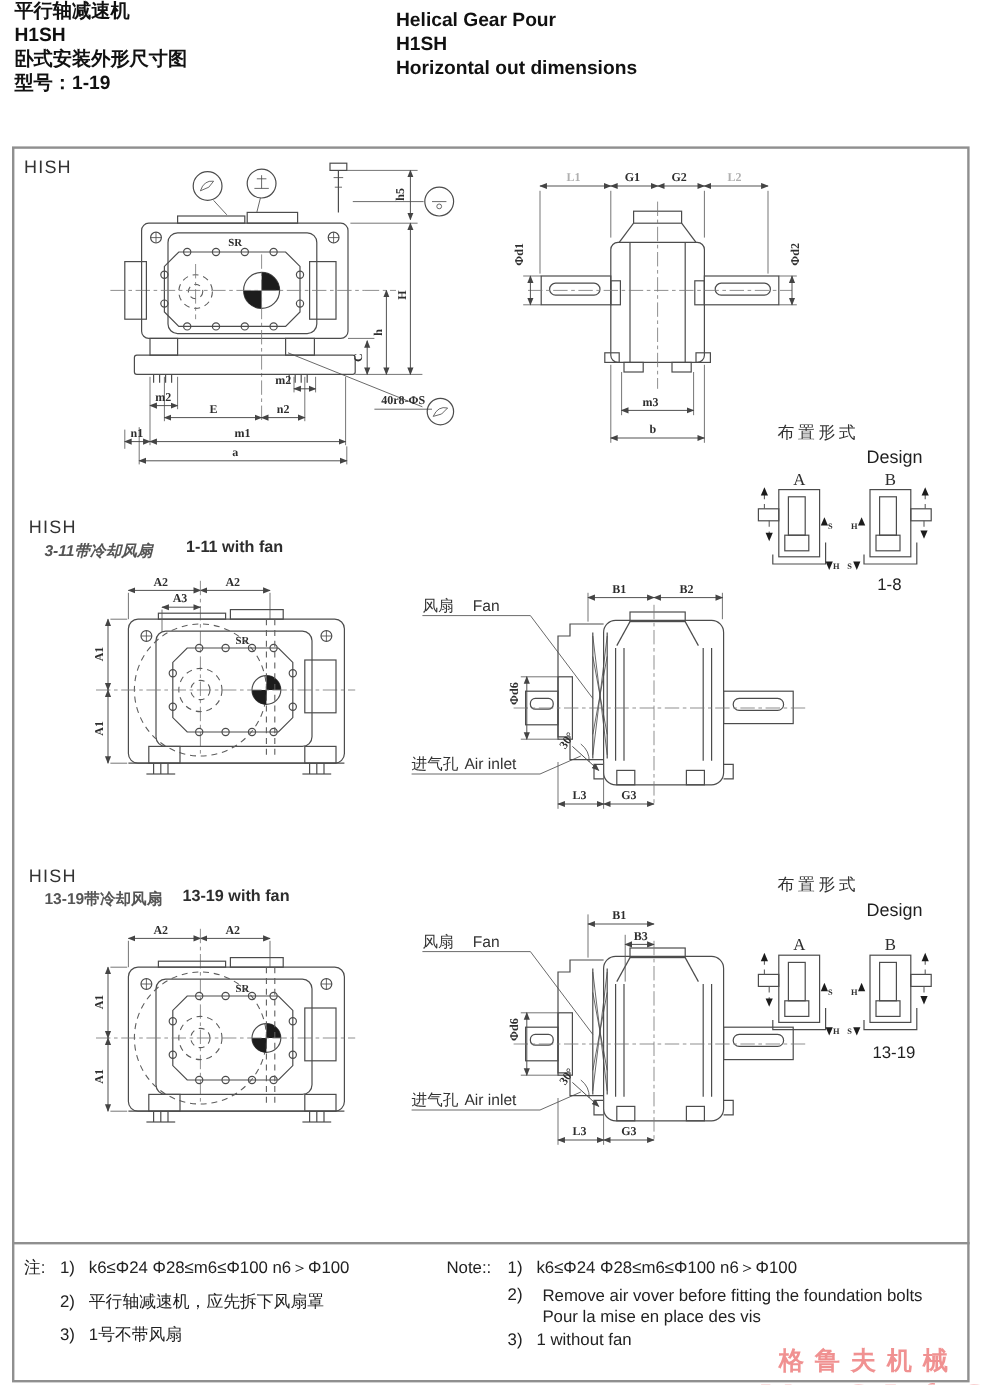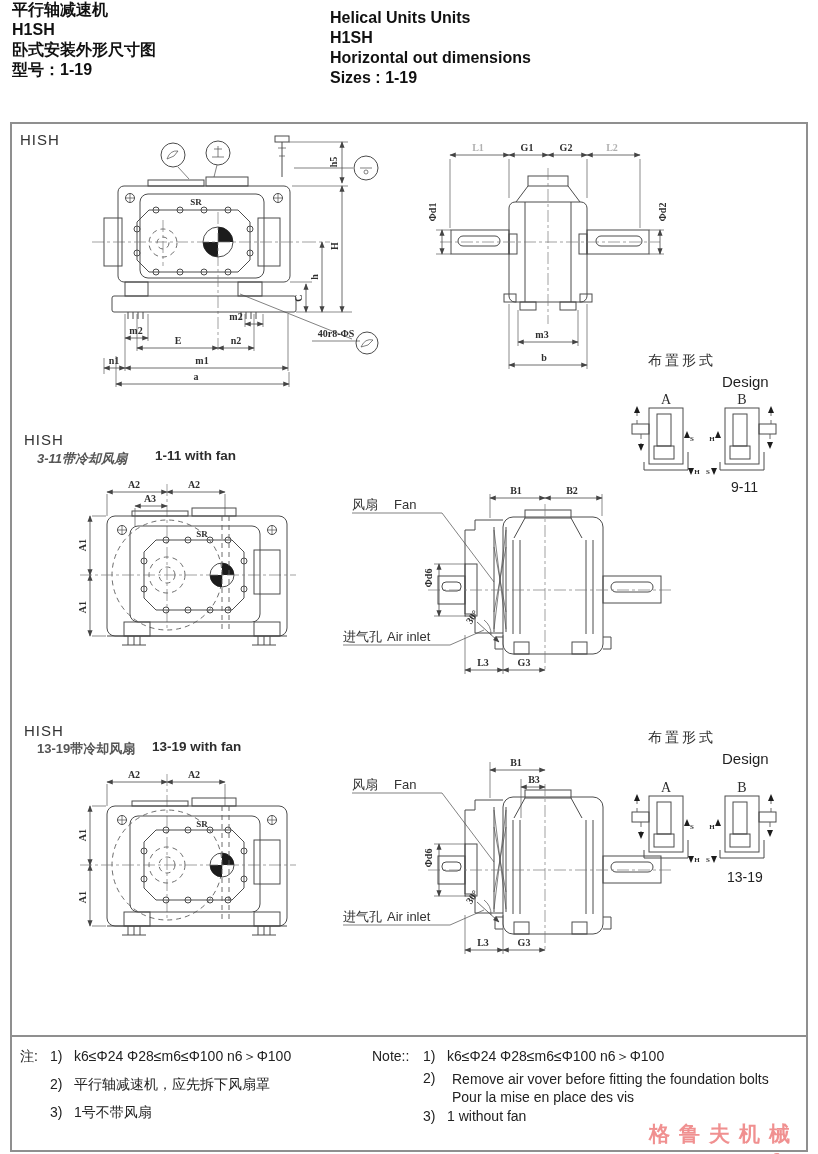--- a/index.html
+++ b/index.html
@@ -44,24 +44,23 @@
 
 <div class="page">
 
   <div class="abs" style="left:12px;top:0;">
     <div class="hline">平行轴减速机</div>
     <div class="hline">H1SH</div>
     <div class="hline">卧式安装外形尺寸图</div>
     <div class="hline">型号：1-19</div>
   </div>
   <div class="abs" style="left:330px;top:8px;">
-    <div class="hline">Helical Units Units</div>
+    <div class="hline">Helical Gear Pour</div>
     <div class="hline">H1SH</div>
     <div class="hline">Horizontal out dimensions</div>
-    <div class="hline">Sizes : 1-19</div>
   </div>
 
   <div class="frame"></div>
   <div class="divider"></div>
 
   <svg class="art" viewBox="0 0 796 1028">
     <defs>
       <marker id="ma" viewBox="0 0 10 10" refX="9" refY="5" markerWidth="8" markerHeight="8" orient="auto-start-reverse">
         <path class="mkp" d="M0,1 L10,5 L0,9 z"></path>
       </marker>
@@ -437,21 +436,21 @@
   <span class="abs sect-title" style="left:20px;top:131px;">HISH</span>
   <span class="abs sect-title" style="left:24px;top:431px;">HISH</span>
   <span class="abs sub-cn" style="left:37px;top:450px;font-style:italic;">3-11带冷却风扇</span>
   <span class="abs sub-en" style="left:155px;top:448px;">1-11 with fan</span>
   <span class="abs sect-title" style="left:24px;top:722px;">HISH</span>
   <span class="abs sub-cn" style="left:37px;top:740px;">13-19带冷却风扇</span>
   <span class="abs sub-en" style="left:152px;top:739px;">13-19 with fan</span>
 
   <span class="abs des-cn" style="left:648px;top:352px;">布置形式</span>
   <span class="abs des-en" style="left:722px;top:351px;">Design</span>
-  <span class="abs caption" style="left:731px;top:479px;">9-11</span>
+  <span class="abs caption" style="left:731px;top:479px;">1-8</span>
   <span class="abs des-cn" style="left:648px;top:729px;">布置形式</span>
   <span class="abs des-en" style="left:722px;top:728px;">Design</span>
   <span class="abs caption" style="left:727px;top:869px;">13-19</span>
 
   <span class="abs note" style="left:20px;top:1048px;">注:</span>
   <div class="abs note" style="left:50px;top:1048px;">
     <span class="num">1)</span><span>k6≤Φ24  Φ28≤m6≤Φ100  n6＞Φ100</span>
   </div>
   <div class="abs note" style="left:50px;top:1076px;">
     <span class="num">2)</span><span>平行轴减速机，应先拆下风扇罩</span>

